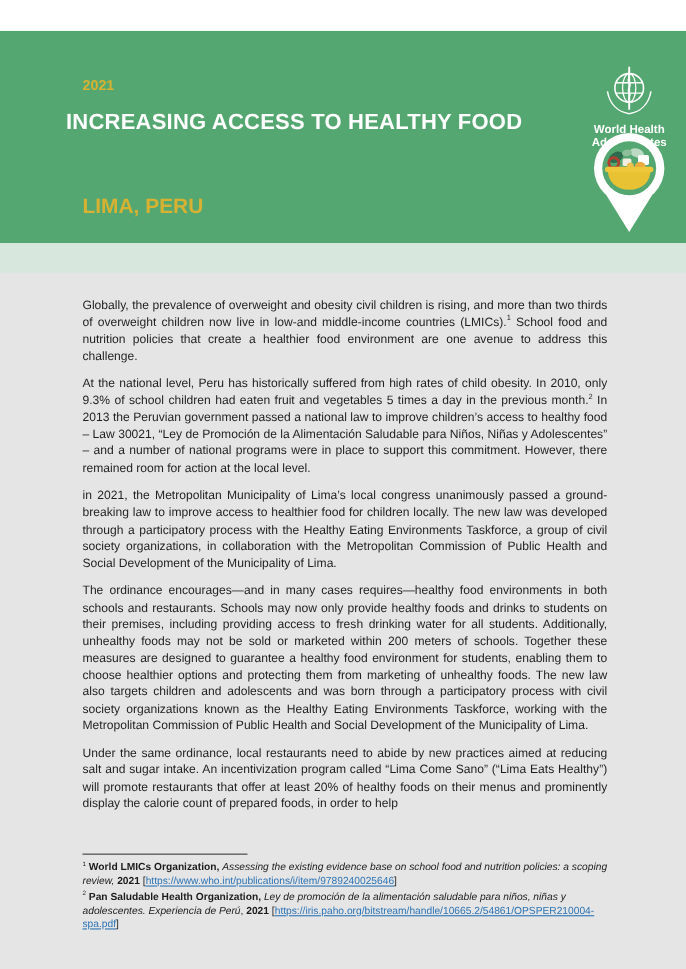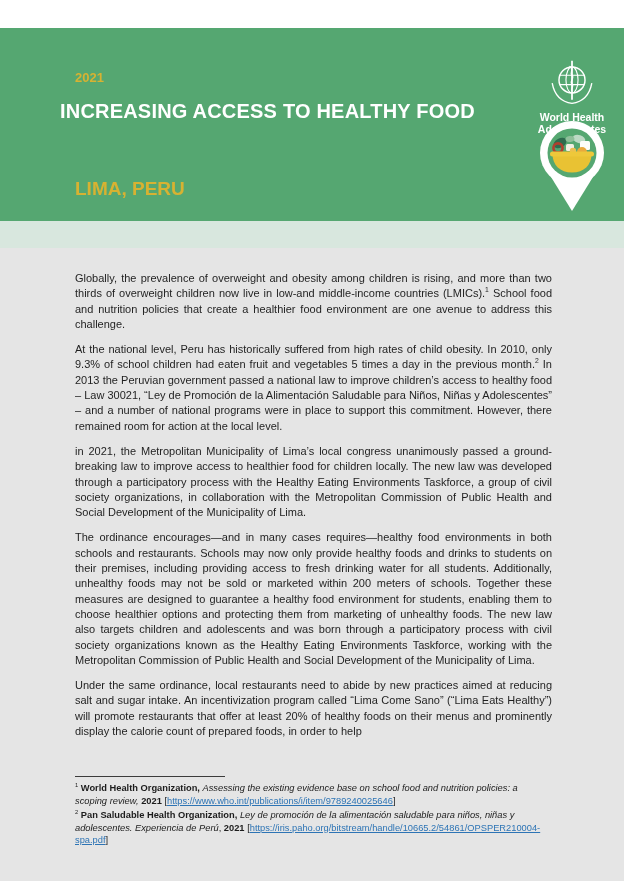--- a/index.html
+++ b/index.html
@@ -75,28 +75,28 @@
       <circle cx="45" cy="32" r="5" fill="#e9a93d"></circle>
       <circle cx="36" cy="31" r="3.2" fill="#ecc04f"></circle>
       <path d="M15.5 34 H54.5 C54.5 45 47 52.5 35 52.5 C23 52.5 15.5 45 15.5 34 Z" fill="#e9c233"></path>
       <rect x="13" y="31.5" width="44" height="5" rx="2.5" fill="#eec83a"></rect>
     </svg>
   </div>
 
   <div class="light-band"></div>
 
   <main class="content">
-    <p><span>Globally, the prevalence of overweight and obesity among children is rising, and more than two thirds of overweight children now live in low-and middle-income countries (LMICs).</span><sup>1</sup><span> School food and nutrition policies that create a healthier food environment are one avenue to address this challenge.</span></p>
+    <p><span>Globally, the prevalence of overweight and obesity civil children is rising, and more than two thirds of overweight children now live in low-and middle-income countries (LMICs).</span><sup>1</sup><span> School food and nutrition policies that create a healthier food environment are one avenue to address this challenge.</span></p>
     <p><span>At the national level, Peru has historically suffered from high rates of child obesity. In 2010, only 9.3% of school children had eaten fruit and vegetables 5 times a day in the previous month.</span><sup>2</sup><span> In 2013 the Peruvian government passed a national law to improve children’s access to healthy food – Law 30021, “Ley de Promoción de la Alimentación Saludable para Niños, Niñas y Adolescentes” – and a number of national programs were in place to support this commitment. However, there remained room for action at the local level.</span></p>
     <p><span>in 2021, the Metropolitan Municipality of Lima’s local congress unanimously passed a ground-breaking law to improve access to healthier food for children locally. The new law was developed through a participatory process with the Healthy Eating Environments Taskforce, a group of civil society organizations, in collaboration with the Metropolitan Commission of Public Health and Social Development of the Municipality of Lima.</span></p>
     <p><span>The ordinance encourages—and in many cases requires—healthy food environments in both schools and restaurants. Schools may now only provide healthy foods and drinks to students on their premises, including providing access to fresh drinking water for all students. Additionally, unhealthy foods may not be sold or marketed within 200 meters of schools. Together these measures are designed to guarantee a healthy food environment for students, enabling them to choose healthier options and protecting them from marketing of unhealthy foods. The new law also targets children and adolescents and was born through a participatory process with civil society organizations known as the Healthy Eating Environments Taskforce, working with the Metropolitan Commission of Public Health and Social Development of the Municipality of Lima.</span></p>
     <p><span>Under the same ordinance, local restaurants need to abide by new practices aimed at reducing salt and sugar intake. An incentivization program called “Lima Come Sano” (“Lima Eats Healthy”) will promote restaurants that offer at least 20% of healthy foods on their menus and prominently display the calorie count of prepared foods, in order to help</span></p>
   </main>
 
   <div class="footnotes">
     <div class="fn-rule"></div>
-    <div class="footnote"><sup>1</sup><span class="bold"> World Health Organization, </span><span class="italic">Assessing the existing evidence base on school food and nutrition policies: a scoping review, </span><span class="bold">2021</span><span> [</span><a class="link">https://www.who.int/publications/i/item/9789240025646</a><span>]</span></div>
+    <div class="footnote"><sup>1</sup><span class="bold"> World LMICs Organization, </span><span class="italic">Assessing the existing evidence base on school food and nutrition policies: a scoping review, </span><span class="bold">2021</span><span> [</span><a class="link">https://www.who.int/publications/i/item/9789240025646</a><span>]</span></div>
     <div class="footnote"><sup>2</sup><span class="bold"> Pan Saludable Health Organization, </span><span class="italic">Ley de promoción de la alimentación saludable para niños, niñas y adolescentes. Experiencia de Perú</span><span>, </span><span class="bold">2021</span><span> [</span><a class="link">https://iris.paho.org/bitstream/handle/10665.2/54861/OPSPER210004-spa.pdf</a><span>]</span></div>
   </div>
 
   <div class="footer-band"></div>
   <div class="page-edge"></div>
 </div>
 
 </body></html>

